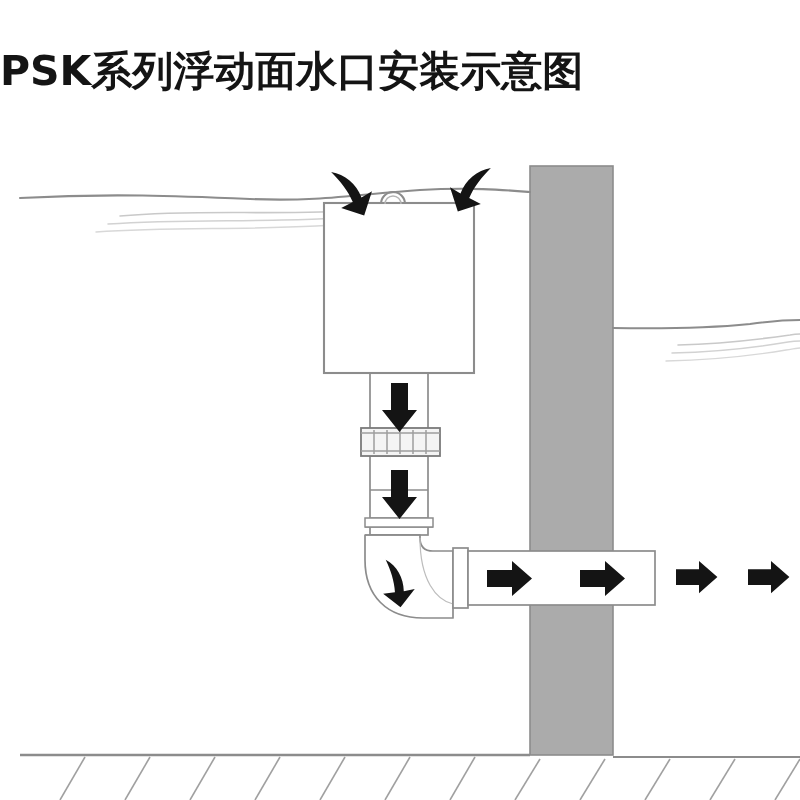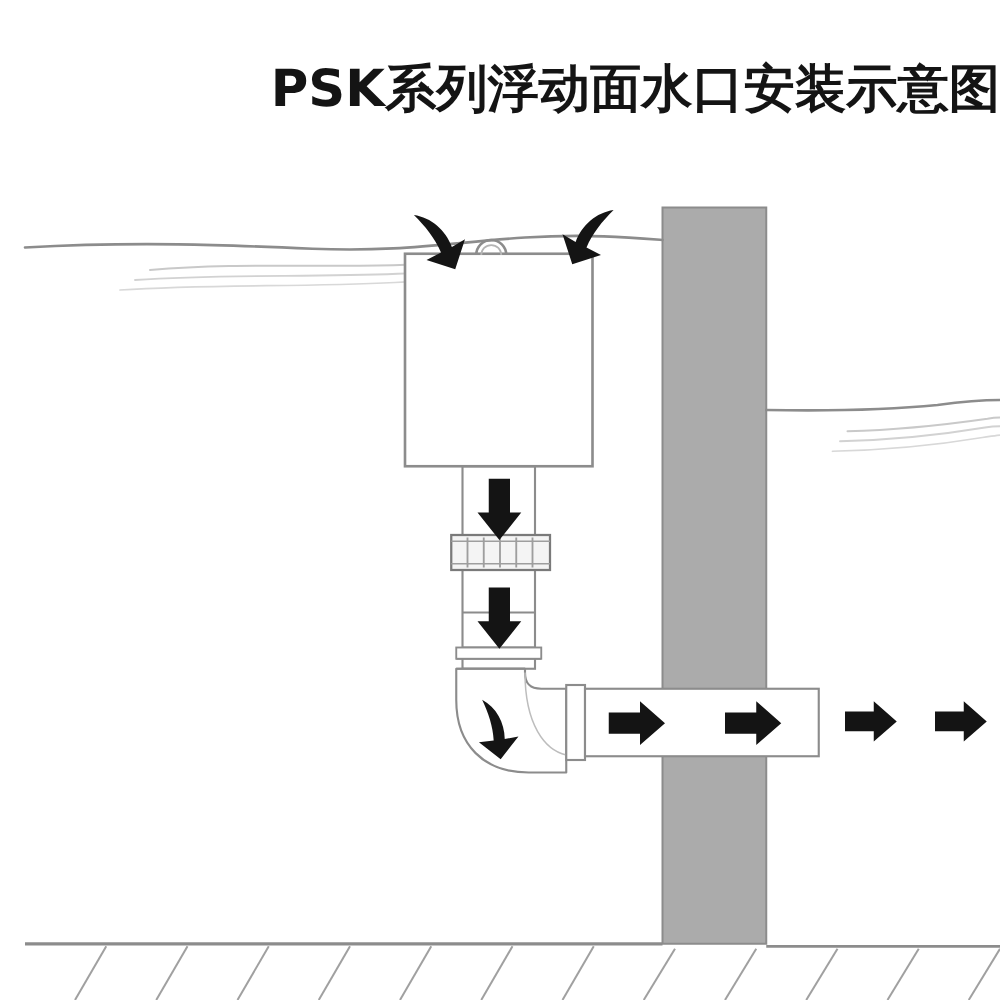--- a/index.html
+++ b/index.html
@@ -16,21 +16,21 @@
     width: 800px;
     height: 800px;
     background: #ffffff;
     overflow: hidden;
   }
   #diagram-title {
     position: absolute;
     left: 0;
     top: 44px;
     width: 800px;
-    text-align: right;
+    text-align: left;
     font-family: "DejaVu Sans", "Liberation Sans", sans-serif;
     font-size: 41px;
     font-weight: 700;
     letter-spacing: 0px;
     color: #141414;
     white-space: nowrap;
   }
   #diagram-svg {
     position: absolute;
     left: 0;

